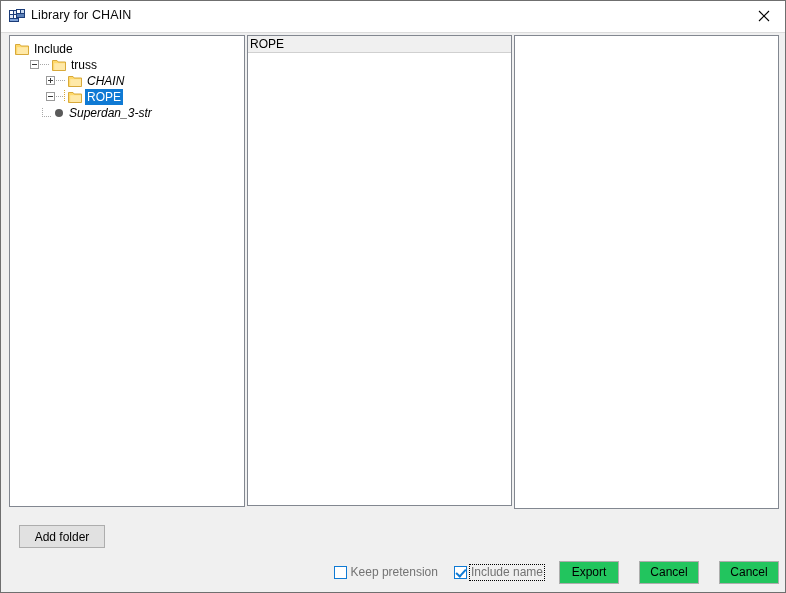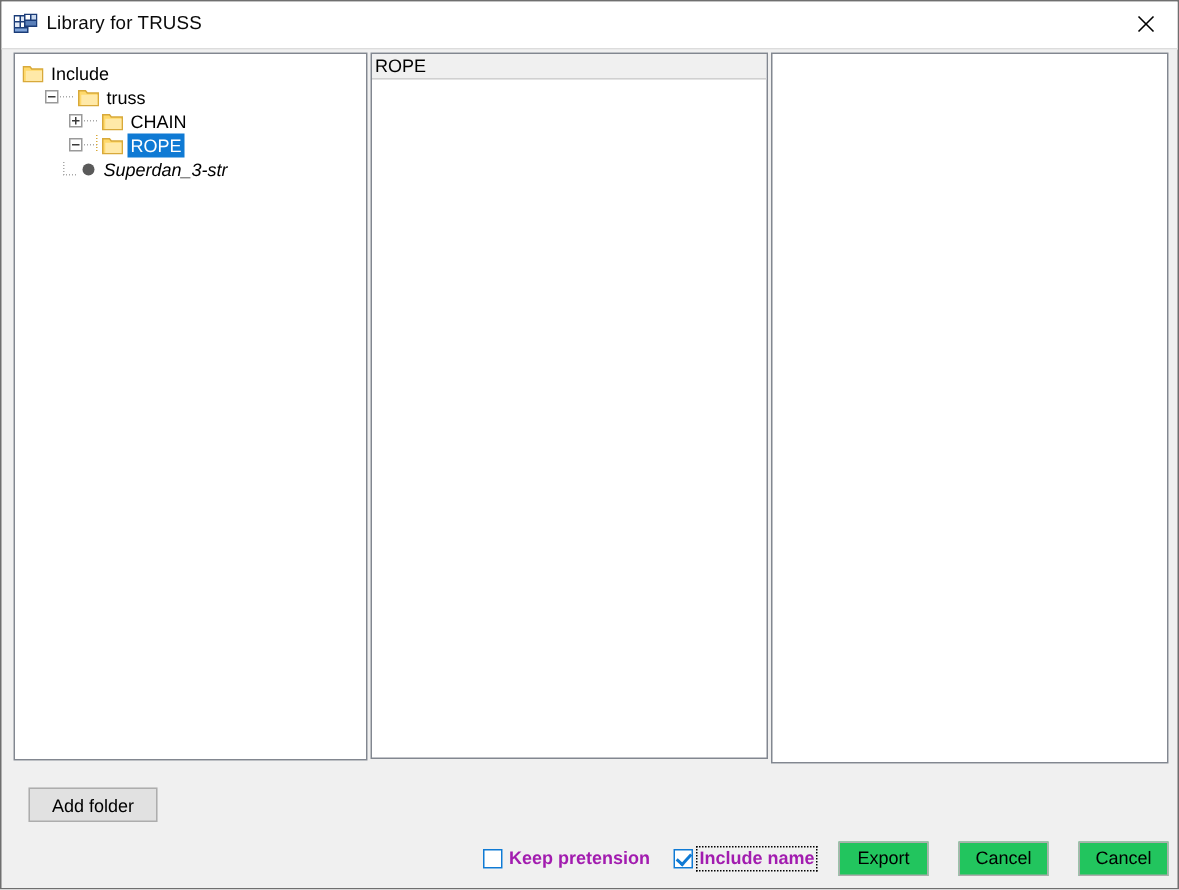--- a/index.html
+++ b/index.html
@@ -188,24 +188,23 @@
     width: 786px; height: 30px;
     display: flex;
     align-items: center;
     justify-content: flex-end;
   }
   .chk-wrap {
     display: inline-flex;
     align-items: center;
     margin-right: 16px;
     font-size: 12px;
-    color: #a21caf;
+    color: #737373;
     cursor: default;
     white-space: nowrap;
-    font-weight: bold;
   }
   .chk-box {
     width: 13px; height: 13px;
     border: 1px solid #0f7ad4;
     background: #ffffff;
     box-sizing: border-box;
     margin-right: 4px;
     position: relative;
     flex: none;
   }
@@ -250,40 +249,40 @@
         <rect x="5" y="2" width="4" height="3" fill="#dfe8f5"></rect>
         <rect x="1" y="6" width="3" height="3" fill="#dfe8f5"></rect>
         <rect x="5" y="6" width="4" height="3" fill="#ffffff"></rect>
         <rect x="1" y="10" width="8" height="2" fill="#7fa3d8"></rect>
         <rect x="7" y="0" width="9" height="9" fill="#1b3c78"></rect>
         <rect x="8" y="1" width="3" height="3" fill="#ffffff"></rect>
         <rect x="12" y="1" width="3" height="3" fill="#c8d8ee"></rect>
         <rect x="8" y="5" width="7" height="3" fill="#5a7fb8"></rect>
       </svg>
     </span>
-    <span class="title-text">Library for TRUSS</span>
+    <span class="title-text">Library for CHAIN</span>
     <div class="close-btn">
       <svg width="12" height="12" viewBox="0 0 12 12">
         <line x1="1" y1="1" x2="11" y2="11" stroke="#000000" stroke-width="1.1"></line>
         <line x1="11" y1="1" x2="1" y2="11" stroke="#000000" stroke-width="1.1"></line>
       </svg>
     </div>
   </div>
 
   <div class="panel panel-tree">
     <div class="tree" id="tree-root">
         <div class="tree-row" style="padding-left: 4px;"><span class="folder"><svg width="14" height="12" viewBox="0 0 14 12">
               <path d="M0.5 1.5 L5 1.5 L6.2 3 L13.5 3 L13.5 11.5 L0.5 11.5 Z" fill="#ffd96b" stroke="#d8a93a" stroke-width="1"></path>
               <path d="M2.2 4.2 L13 4.2 L13 11 L2.2 11 Z" fill="#ffe9a8" stroke="none"></path>
             </svg></span><span class="tree-label">Include</span></div>
         <div class="tree-row" style="padding-left: 20px;"><span class="expander"></span><span class="dotline"></span><span class="folder"><svg width="14" height="12" viewBox="0 0 14 12">
               <path d="M0.5 1.5 L5 1.5 L6.2 3 L13.5 3 L13.5 11.5 L0.5 11.5 Z" fill="#ffd96b" stroke="#d8a93a" stroke-width="1"></path>
               <path d="M2.2 4.2 L13 4.2 L13 11 L2.2 11 Z" fill="#ffe9a8" stroke="none"></path>
             </svg></span><span class="tree-label">truss</span></div>
-        <div class="tree-row" style="padding-left: 36px;"><span class="expander plus"></span><span class="dotline"></span><span class="folder"><svg width="14" height="12" viewBox="0 0 14 12">
+        <div class="tree-row" style="padding-left: 36px; font-style: italic;"><span class="expander plus"></span><span class="dotline"></span><span class="folder"><svg width="14" height="12" viewBox="0 0 14 12">
               <path d="M0.5 1.5 L5 1.5 L6.2 3 L13.5 3 L13.5 11.5 L0.5 11.5 Z" fill="#ffd96b" stroke="#d8a93a" stroke-width="1"></path>
               <path d="M2.2 4.2 L13 4.2 L13 11 L2.2 11 Z" fill="#ffe9a8" stroke="none"></path>
             </svg></span><span class="tree-label">CHAIN</span></div>
         <div class="tree-row" style="padding-left: 36px;"><span class="expander"></span><span class="dotline"></span><span class="folder"><svg width="14" height="12" viewBox="0 0 14 12">
               <path d="M0.5 1.5 L5 1.5 L6.2 3 L13.5 3 L13.5 11.5 L0.5 11.5 Z" fill="#ffd96b" stroke="#d8a93a" stroke-width="1"></path>
               <path d="M2.2 4.2 L13 4.2 L13 11 L2.2 11 Z" fill="#ffe9a8" stroke="none"></path>
             </svg></span><span class="tree-label selected">ROPE</span></div>
         <div class="tree-row" style="padding-left: 32px; font-style: italic;"><span class="dotline tall"></span><span class="bullet"></span><span class="tree-label">Superdan_3-str</span></div>
         <span class="vstem" style="left: 54px; top: 54px; height: 12px;"></span>
       </div>

